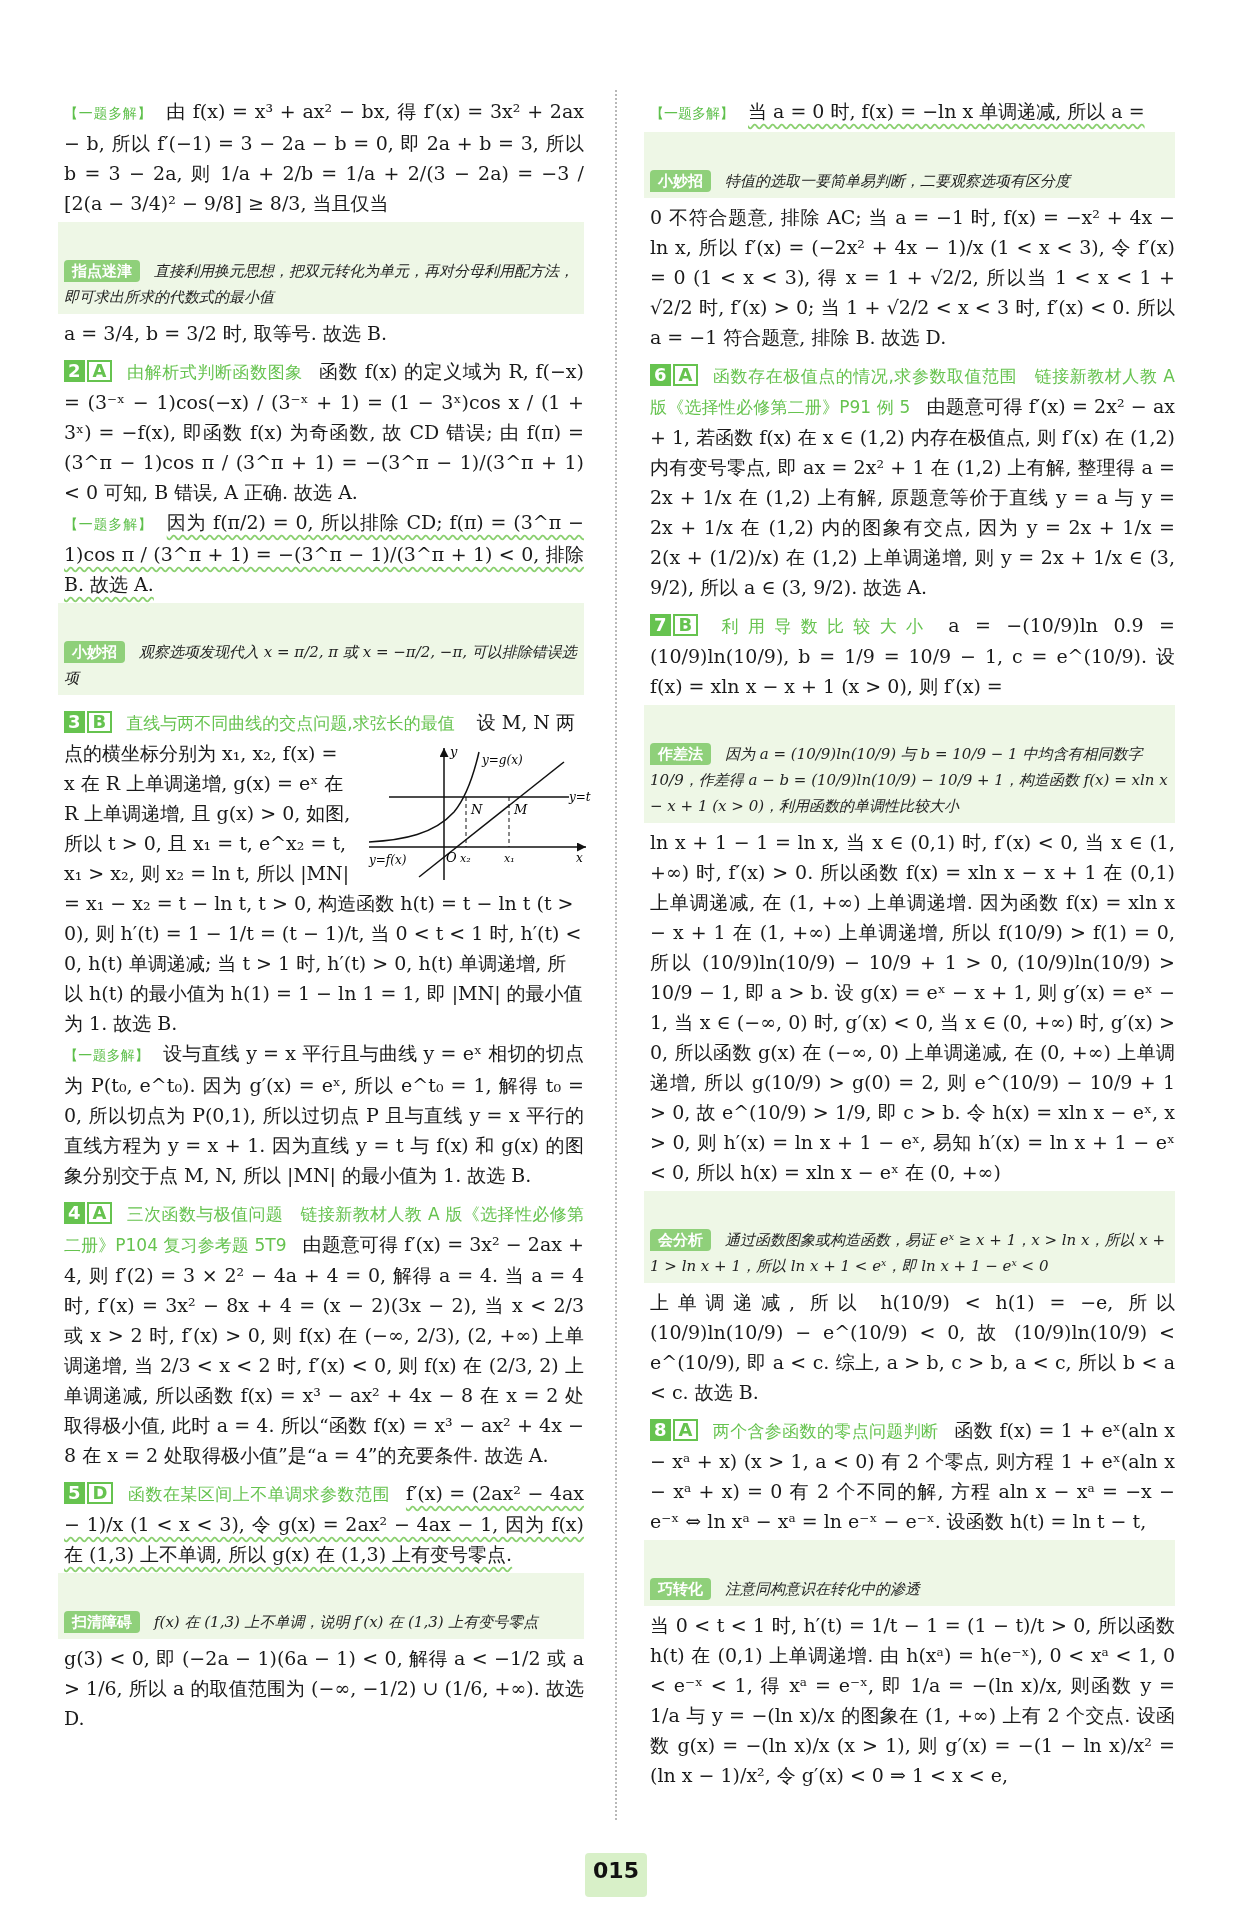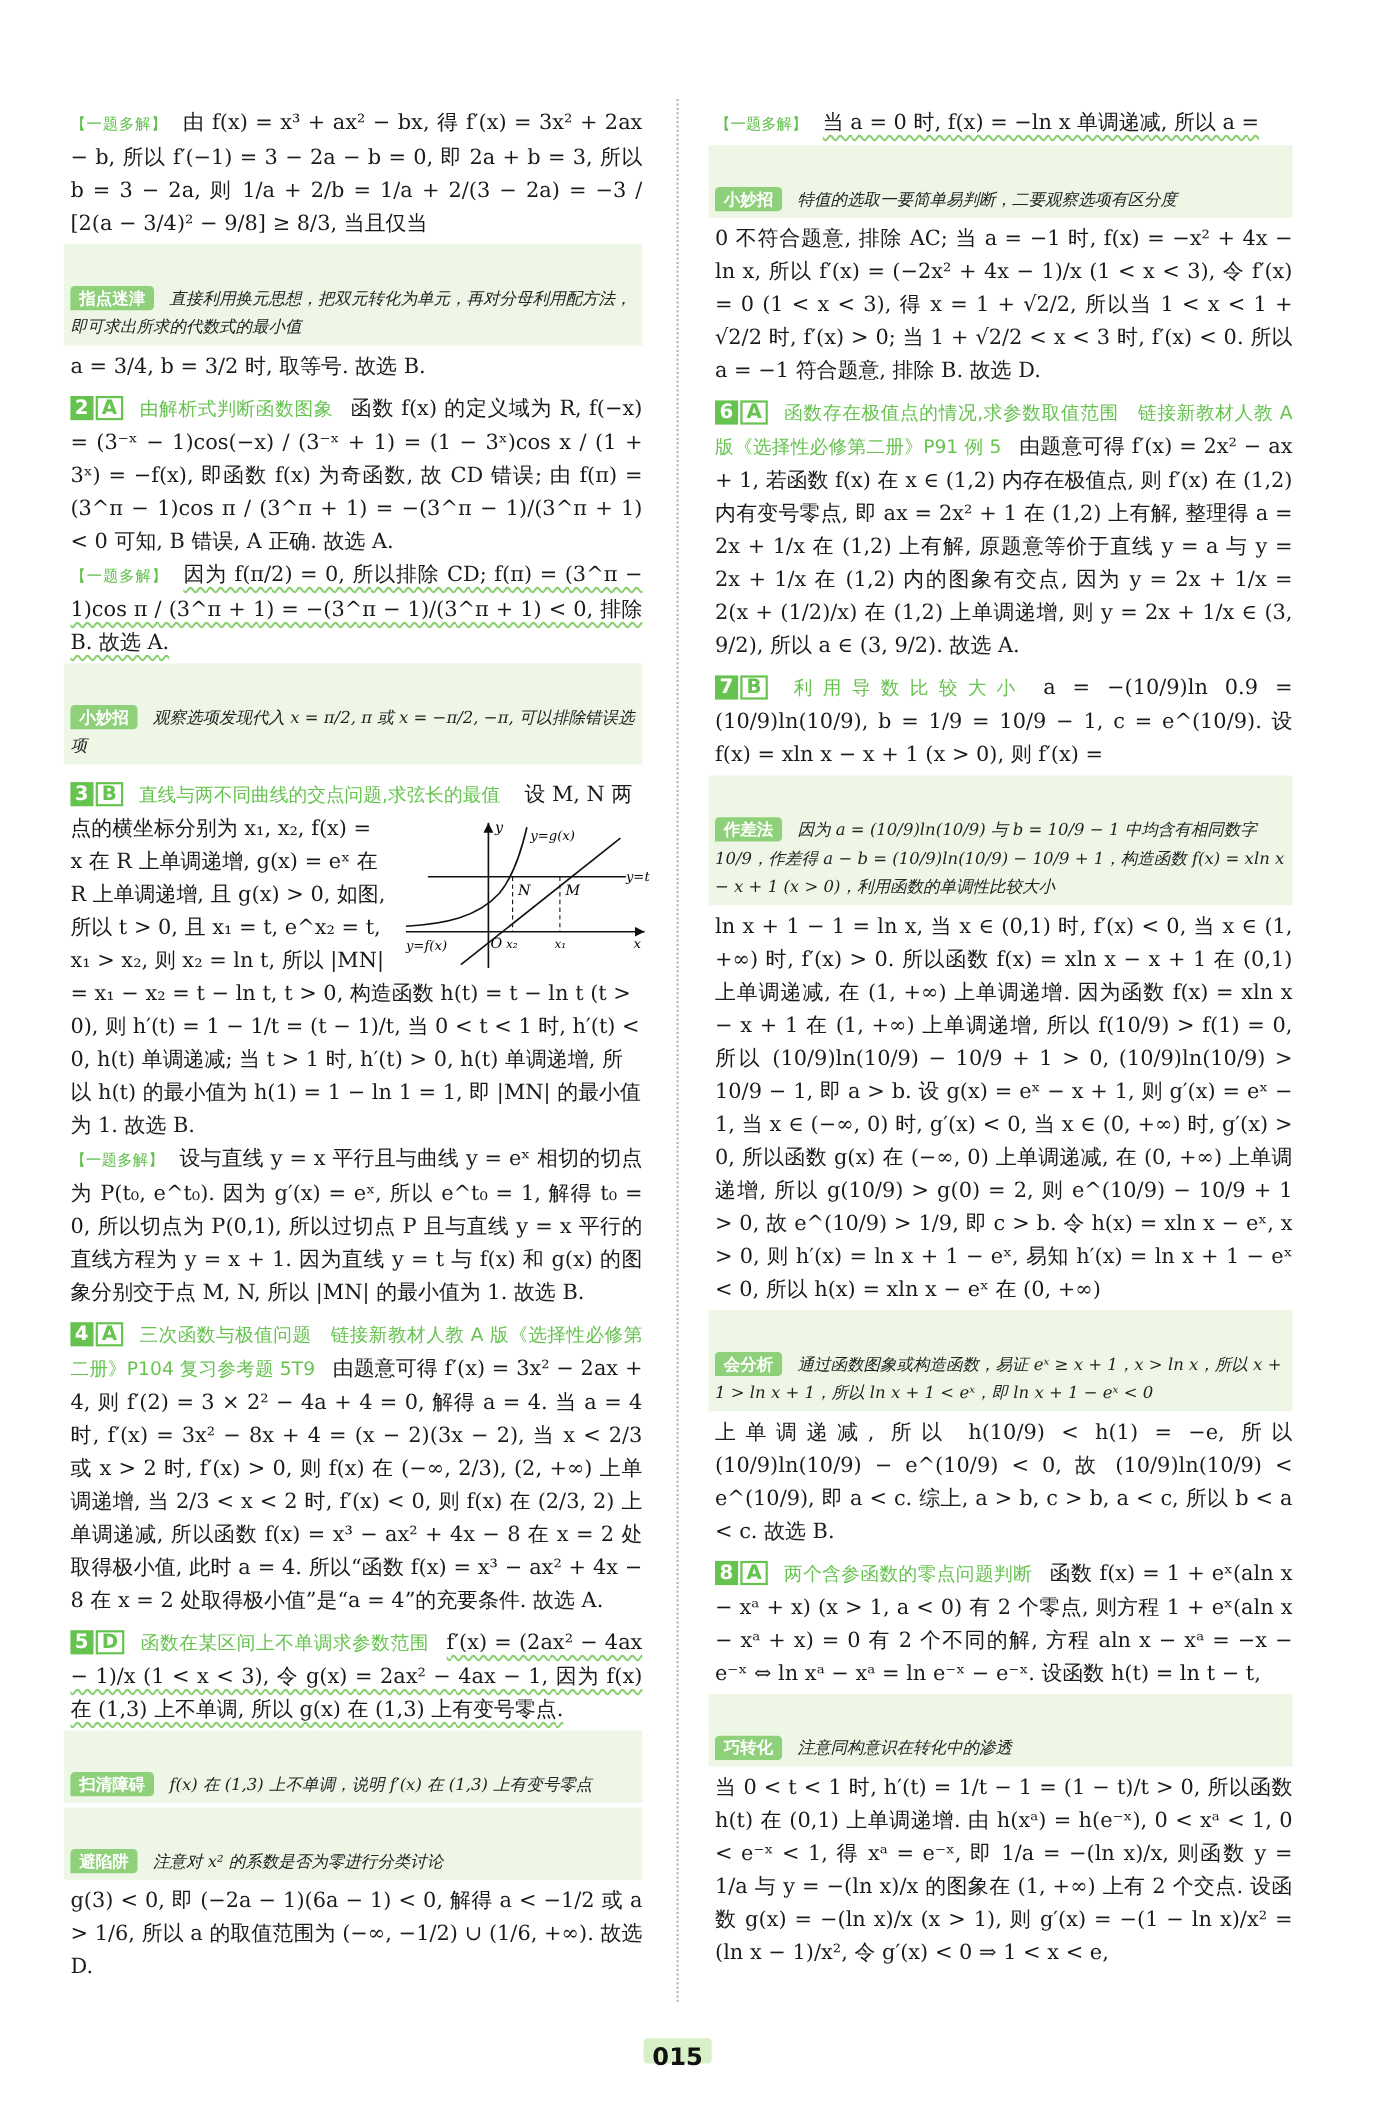--- a/index.html
+++ b/index.html
@@ -12,21 +12,21 @@
   .p{margin:0;text-align:justify;}
   .tag-multi{color:#5fc04c;font-family:"DejaVu Sans",sans-serif;font-size:14px;margin-right:14px;}
   .qnum{display:inline-flex;font-family:"DejaVu Sans",sans-serif;font-weight:bold;font-size:18px;margin-right:14px;vertical-align:1px;}
   .qnum .n{background:#66c34f;color:#fff;padding:0 4px;line-height:22px;}
   .qnum .a{border:2px solid #66c34f;color:#66c34f;padding:0 4px;line-height:18px;margin-left:2px;}
   .qtitle{color:#66c34f;font-family:"DejaVu Sans",sans-serif;font-size:17px;margin-right:16px;}
   .tipbox{background:#eef7e6;margin:4px 0 4px -6px;padding:2px 6px 4px 6px;font-size:15px;line-height:26px;font-style:italic;color:#222;}
   .tiplabel{display:inline-block;background:#8fd07a;color:#fff;font-family:"DejaVu Sans",sans-serif;font-style:normal;font-size:15px;font-weight:bold;padding:0 8px;border-radius:4px 4px 4px 0;margin-right:14px;line-height:22px;margin-top:36px;}
   .wavy{text-decoration:underline wavy #8bd070;text-underline-offset:5px;}
   .fig{float:right;width:230px;height:140px;margin:4px -10px 4px 10px;}
-  .page-num{position:absolute;left:585px;top:1853px;width:62px;height:23px;background:#d8f0c8;border-radius:4px;
+  .page-num{position:absolute;left:585px;top:1853px;width:62px;height:44px;background:#d8f0c8;border-radius:4px;
             font-family:"DejaVu Sans",sans-serif;font-weight:bold;font-size:22px;line-height:36px;text-align:center;color:#111;}
   .spacer{height:8px;}
 </style>
 </head>
 <body>
 
 <div class="divider"></div>
 
 <div class="col left">
 
@@ -99,23 +99,20 @@
   <div class="spacer"></div>
   <p class="p">
     <span class="qnum">
         <span class="n">5</span>
         <span class="a">D</span>
       </span><span class="qtitle">函数在某区间上不单调求参数范围</span><span class="wavy">f′(x) = (2ax² − 4ax − 1)/x (1 &lt; x &lt; 3), 令 g(x) = 2ax² − 4ax − 1, 因为 f(x) 在 (1,3) 上不单调, 所以 g(x) 在 (1,3) 上有变号零点.</span>
   </p>
   <div class="tipbox">
     <span class="tiplabel">扫清障碍</span><span>f(x) 在 (1,3) 上不单调，说明 f′(x) 在 (1,3) 上有变号零点</span>
   </div>
-  <div class="tipbox">
-    <span class="tiplabel">避陷阱</span><span>注意对 x² 的系数是否为零进行分类讨论</span>
-  </div>
   <p class="p">g(3) &lt; 0, 即 (−2a − 1)(6a − 1) &lt; 0, 解得 a &lt; −1/2 或 a &gt; 1/6, 所以 a 的取值范围为 (−∞, −1/2) ∪ (1/6, +∞). 故选 D.</p>
 </div>
 
 <div class="col right">
 
   <p class="p">
     <span class="tag-multi">【一题多解】</span><span class="wavy">当 a = 0 时, f(x) = −ln x 单调递减, 所以 a =</span>
   </p>
   <div class="tipbox">
     <span class="tiplabel">小妙招</span><span>特值的选取一要简单易判断，二要观察选项有区分度</span>

